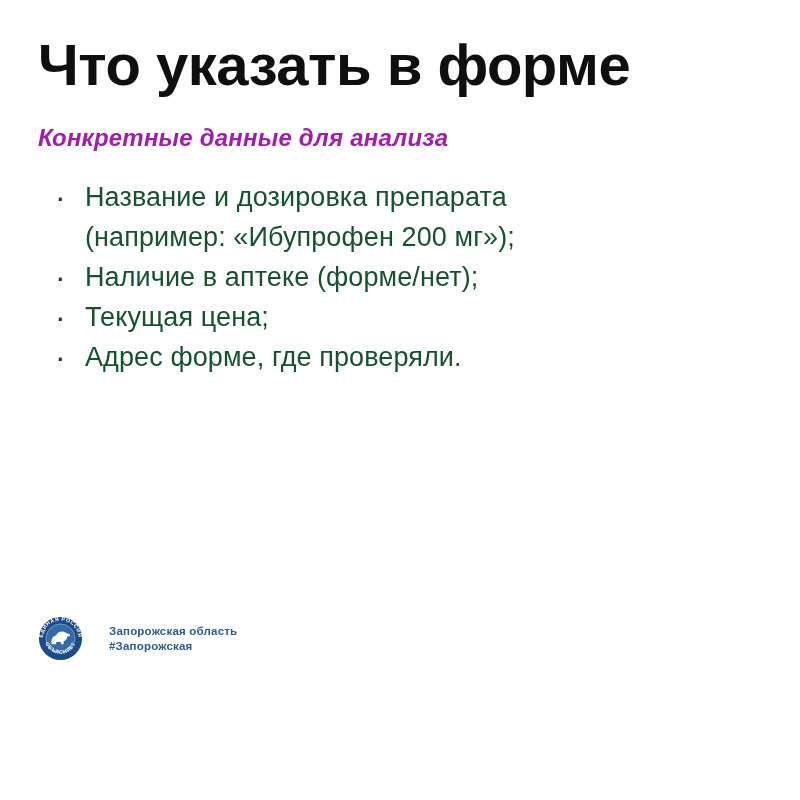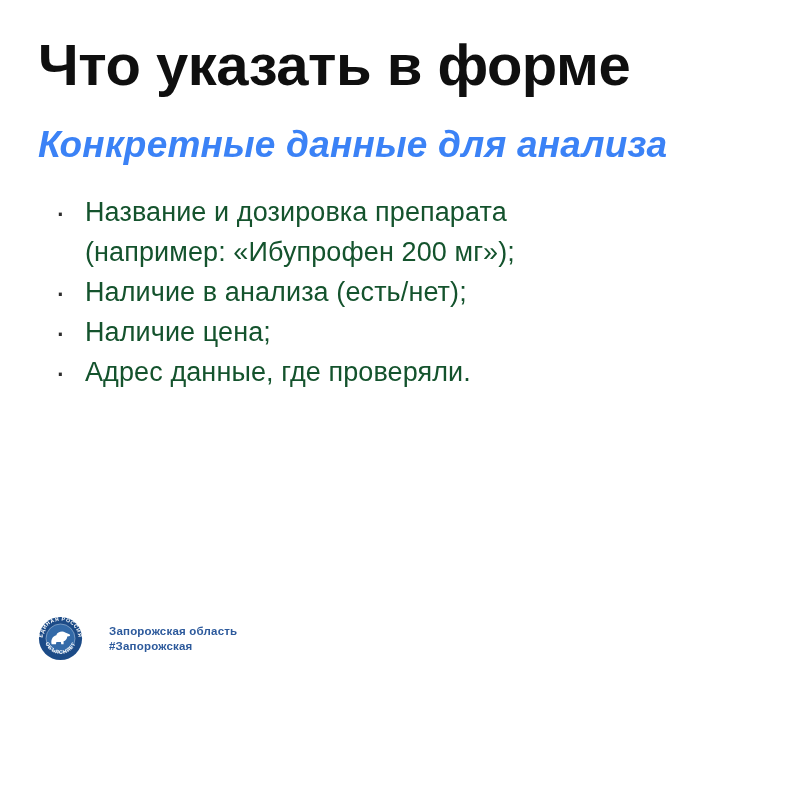--- a/index.html
+++ b/index.html
@@ -15,25 +15,25 @@
   .title{
     margin:0;
     font-size:58px;
     line-height:1.15;
     font-weight:800;
     letter-spacing:-0.5px;
     color:#0f0f0f;
   }
   .subtitle{
     margin:25px 0 8px 0;
-    font-size:37px;
+    font-size:24px;
     line-height:1.15;
     font-weight:600;
     font-style:italic;
-    color:#3b82f6;
+    color:#a21caf;
     letter-spacing:0.2px;
   }
   .bullet-list{
     margin:26px 0 0 0;
     padding:0;
     list-style:none;
     max-width:585px;
   }
   .bullet-list li{
     position:relative;
@@ -85,23 +85,23 @@
 <body>
 
 <div class="page">
 
   <h1 class="title">Что указать в форме</h1>
 
   <h2 class="subtitle">Конкретные данные для анализа</h2>
 
   <ul class="bullet-list">
     <li>Название и дозировка препарата (например: «Ибупрофен 200 мг»);</li>
-    <li>Наличие в анализа (есть/нет);</li>
-    <li>Наличие цена;</li>
-    <li>Адрес данные, где проверяли.</li>
+    <li>Наличие в аптеке (форме/нет);</li>
+    <li>Текущая цена;</li>
+    <li>Адрес форме, где проверяли.</li>
   </ul>
 
   <div class="footer">
 
     <svg class="logo" viewBox="0 0 48 48" aria-hidden="true">
       <circle cx="24" cy="24" r="23" fill="#1c4b87"></circle>
       <circle cx="24" cy="24" r="15.5" fill="#336aa8"></circle>
       <circle cx="24" cy="24" r="15.5" fill="none" stroke="#ffffff" stroke-width="0.7" opacity="0.55"></circle>
 
       <path fill="#ffffff" d="M14.5 30

